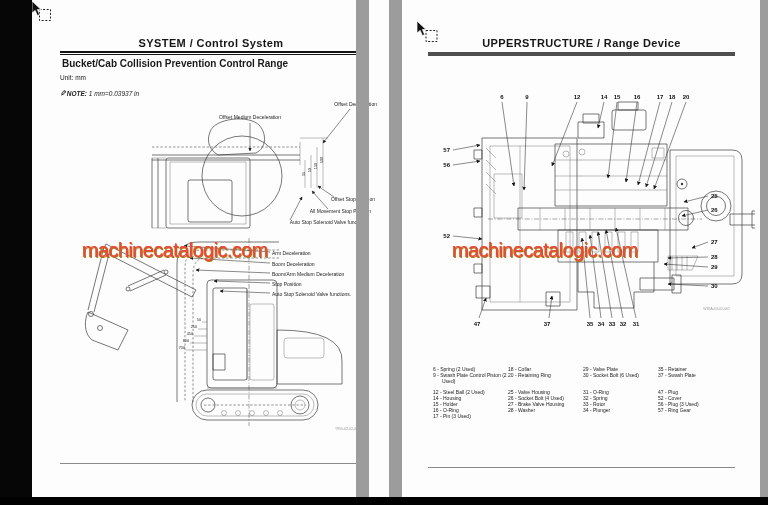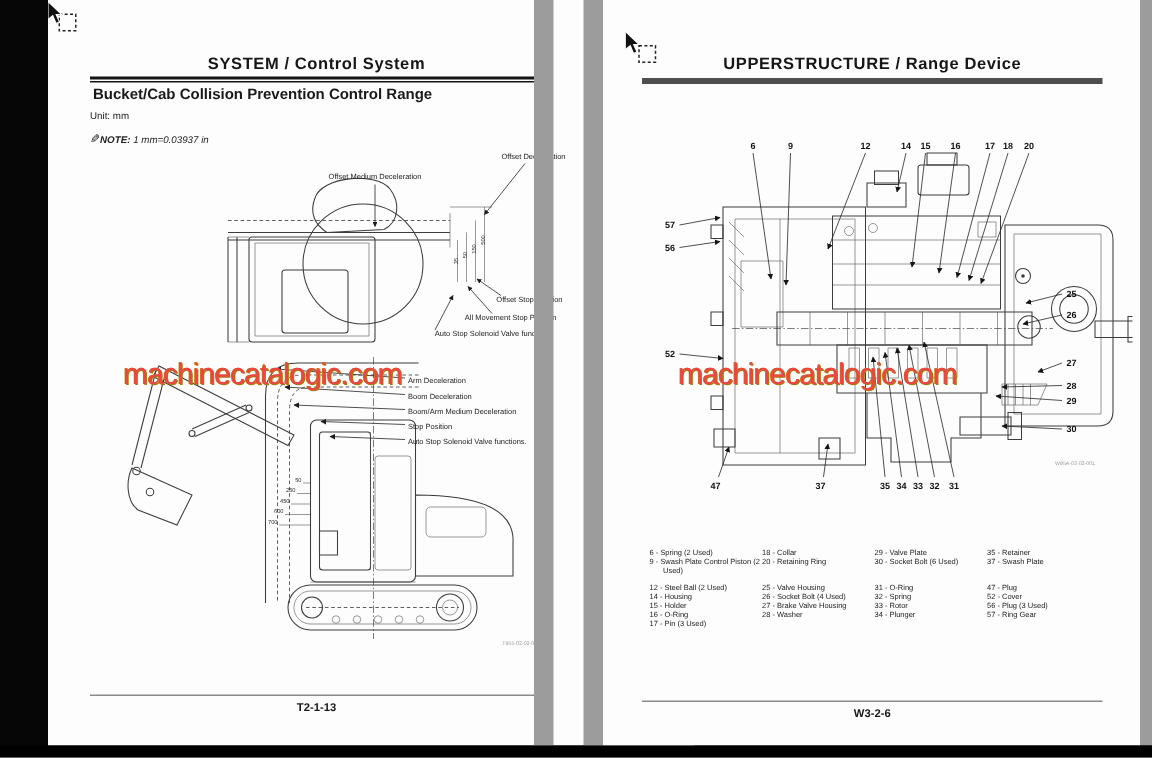--- a/index.html
+++ b/index.html
@@ -160,21 +160,20 @@
     <text class="dlabel" x="228" y="52">Stop Position</text>
     <line class="lead" x1="226" y1="59" x2="176" y2="57" marker-end="url(#ar2)"></line>
     <text class="dlabel" x="228" y="62">Auto Stop Solenoid Valve functions.</text>
 
     <text class="dcode" x="316" y="196" text-anchor="end">T955-02-02-001</text>
   </svg>
 
   <div class="abs wm" style="left:50px;top:239px;">machinecatalogic.com</div>
 
   <div class="abs foot-rule" style="left:28px;top:463px;width:302px;"></div>
-  <div class="abs foot" style="left:28px;top:467px;width:302px;">T2-1-13</div>
 
   <svg class="abs" style="left:0;top:1px;z-index:60;" width="26" height="26" viewBox="0 0 26 26">
     <rect x="7.5" y="8.5" width="11" height="11" fill="none" stroke="#222" stroke-width="1" stroke-dasharray="2,1.6"></rect>
     <polygon points="0,0 0,12 3.2,9.4 5.4,14.6 7.6,13.6 5.4,8.6 9,8.6" fill="#111" stroke="#fff" stroke-width=".7"></polygon>
   </svg>
 </div>
 
 <div class="page" id="page-right">
 
   <div class="abs hdr" style="left:26px;top:37px;width:307px;">UPPERSTRUCTURE / Range Device</div>
@@ -342,21 +341,20 @@
       <div class="pitem">47 - Plug</div>
       <div class="pitem">52 - Cover</div>
       <div class="pitem">56 - Plug (3 Used)</div>
       <div class="pitem">57 - Ring Gear</div>
     </div>
   </div>
 
   <div class="abs wm" style="left:50px;top:239px;">machinecatalogic.com</div>
 
   <div class="abs foot-rule" style="left:26px;top:467px;width:307px;"></div>
-  <div class="abs foot" style="left:26px;top:471px;width:307px;">W3-2-6</div>
 
   <svg class="abs" style="left:15px;top:21px;z-index:60;" width="26" height="26" viewBox="0 0 26 26">
     <rect x="9" y="9.5" width="11" height="11" fill="none" stroke="#222" stroke-width="1" stroke-dasharray="2,1.6"></rect>
     <polygon points="0,0 0,12 3.2,9.4 5.4,14.6 7.6,13.6 5.4,8.6 9,8.6" fill="#111" stroke="#fff" stroke-width=".7"></polygon>
   </svg>
 </div>
 
 <div class="edge" id="edge-a"></div>
 <div class="edge" id="edge-b"></div>
 <div class="edge" id="edge-c"></div>

